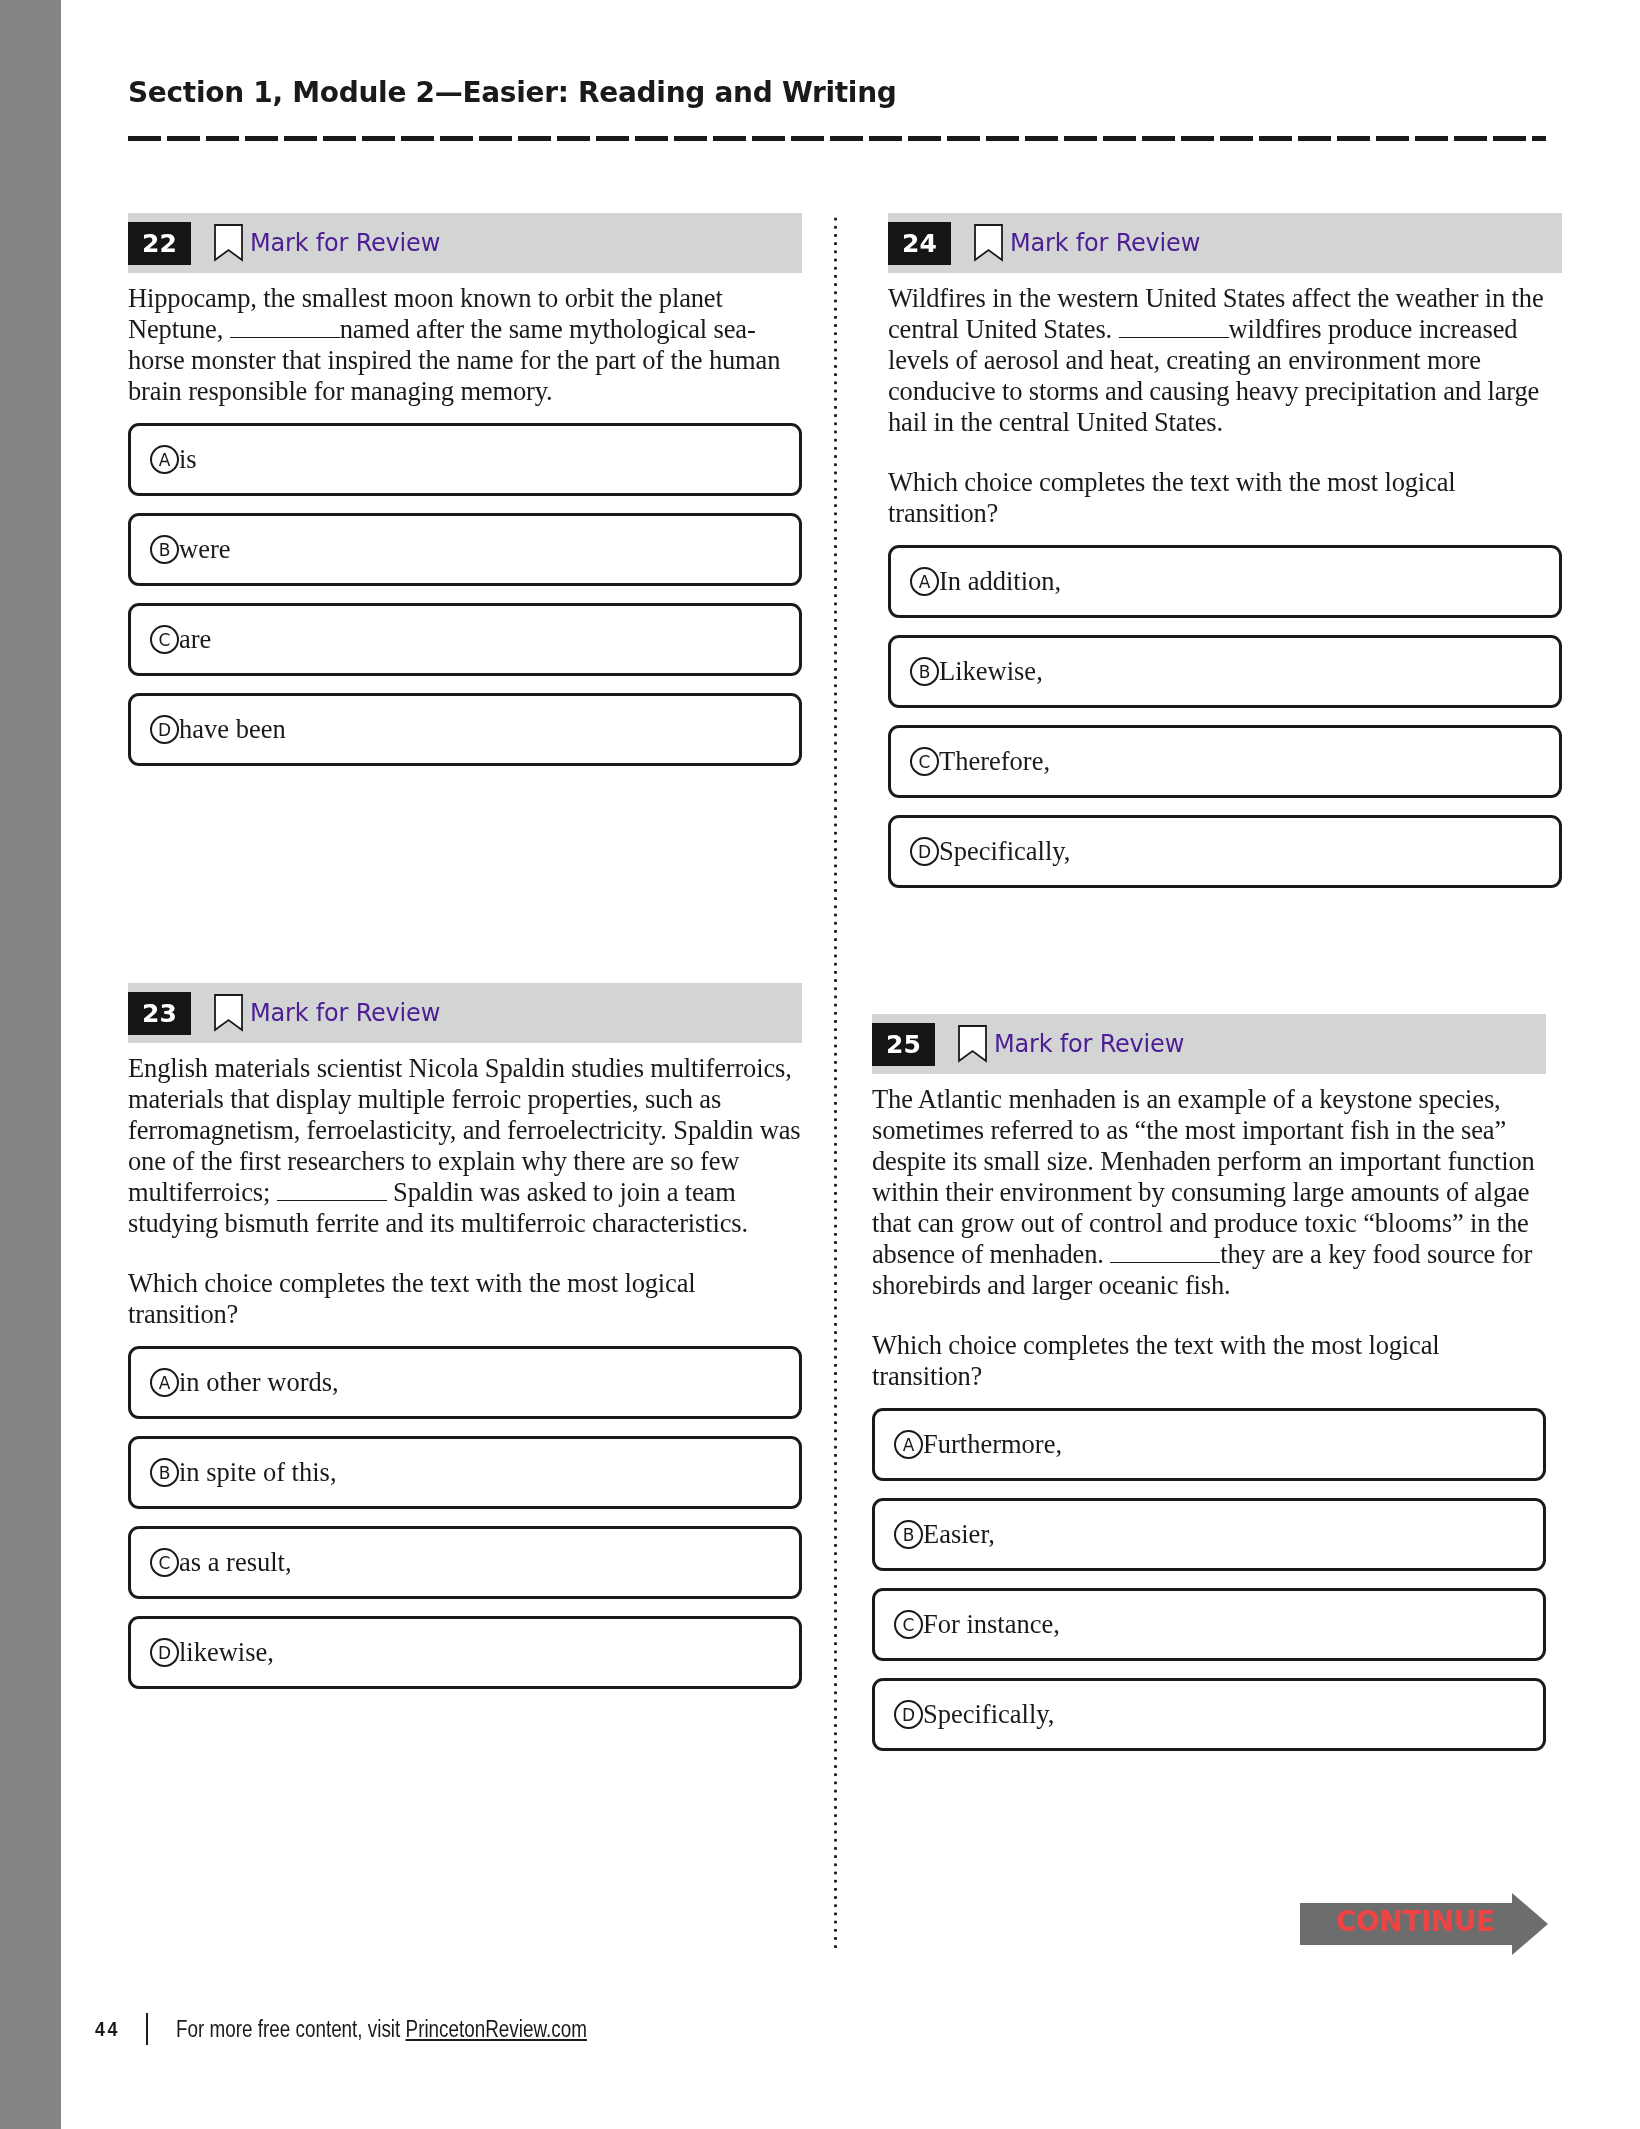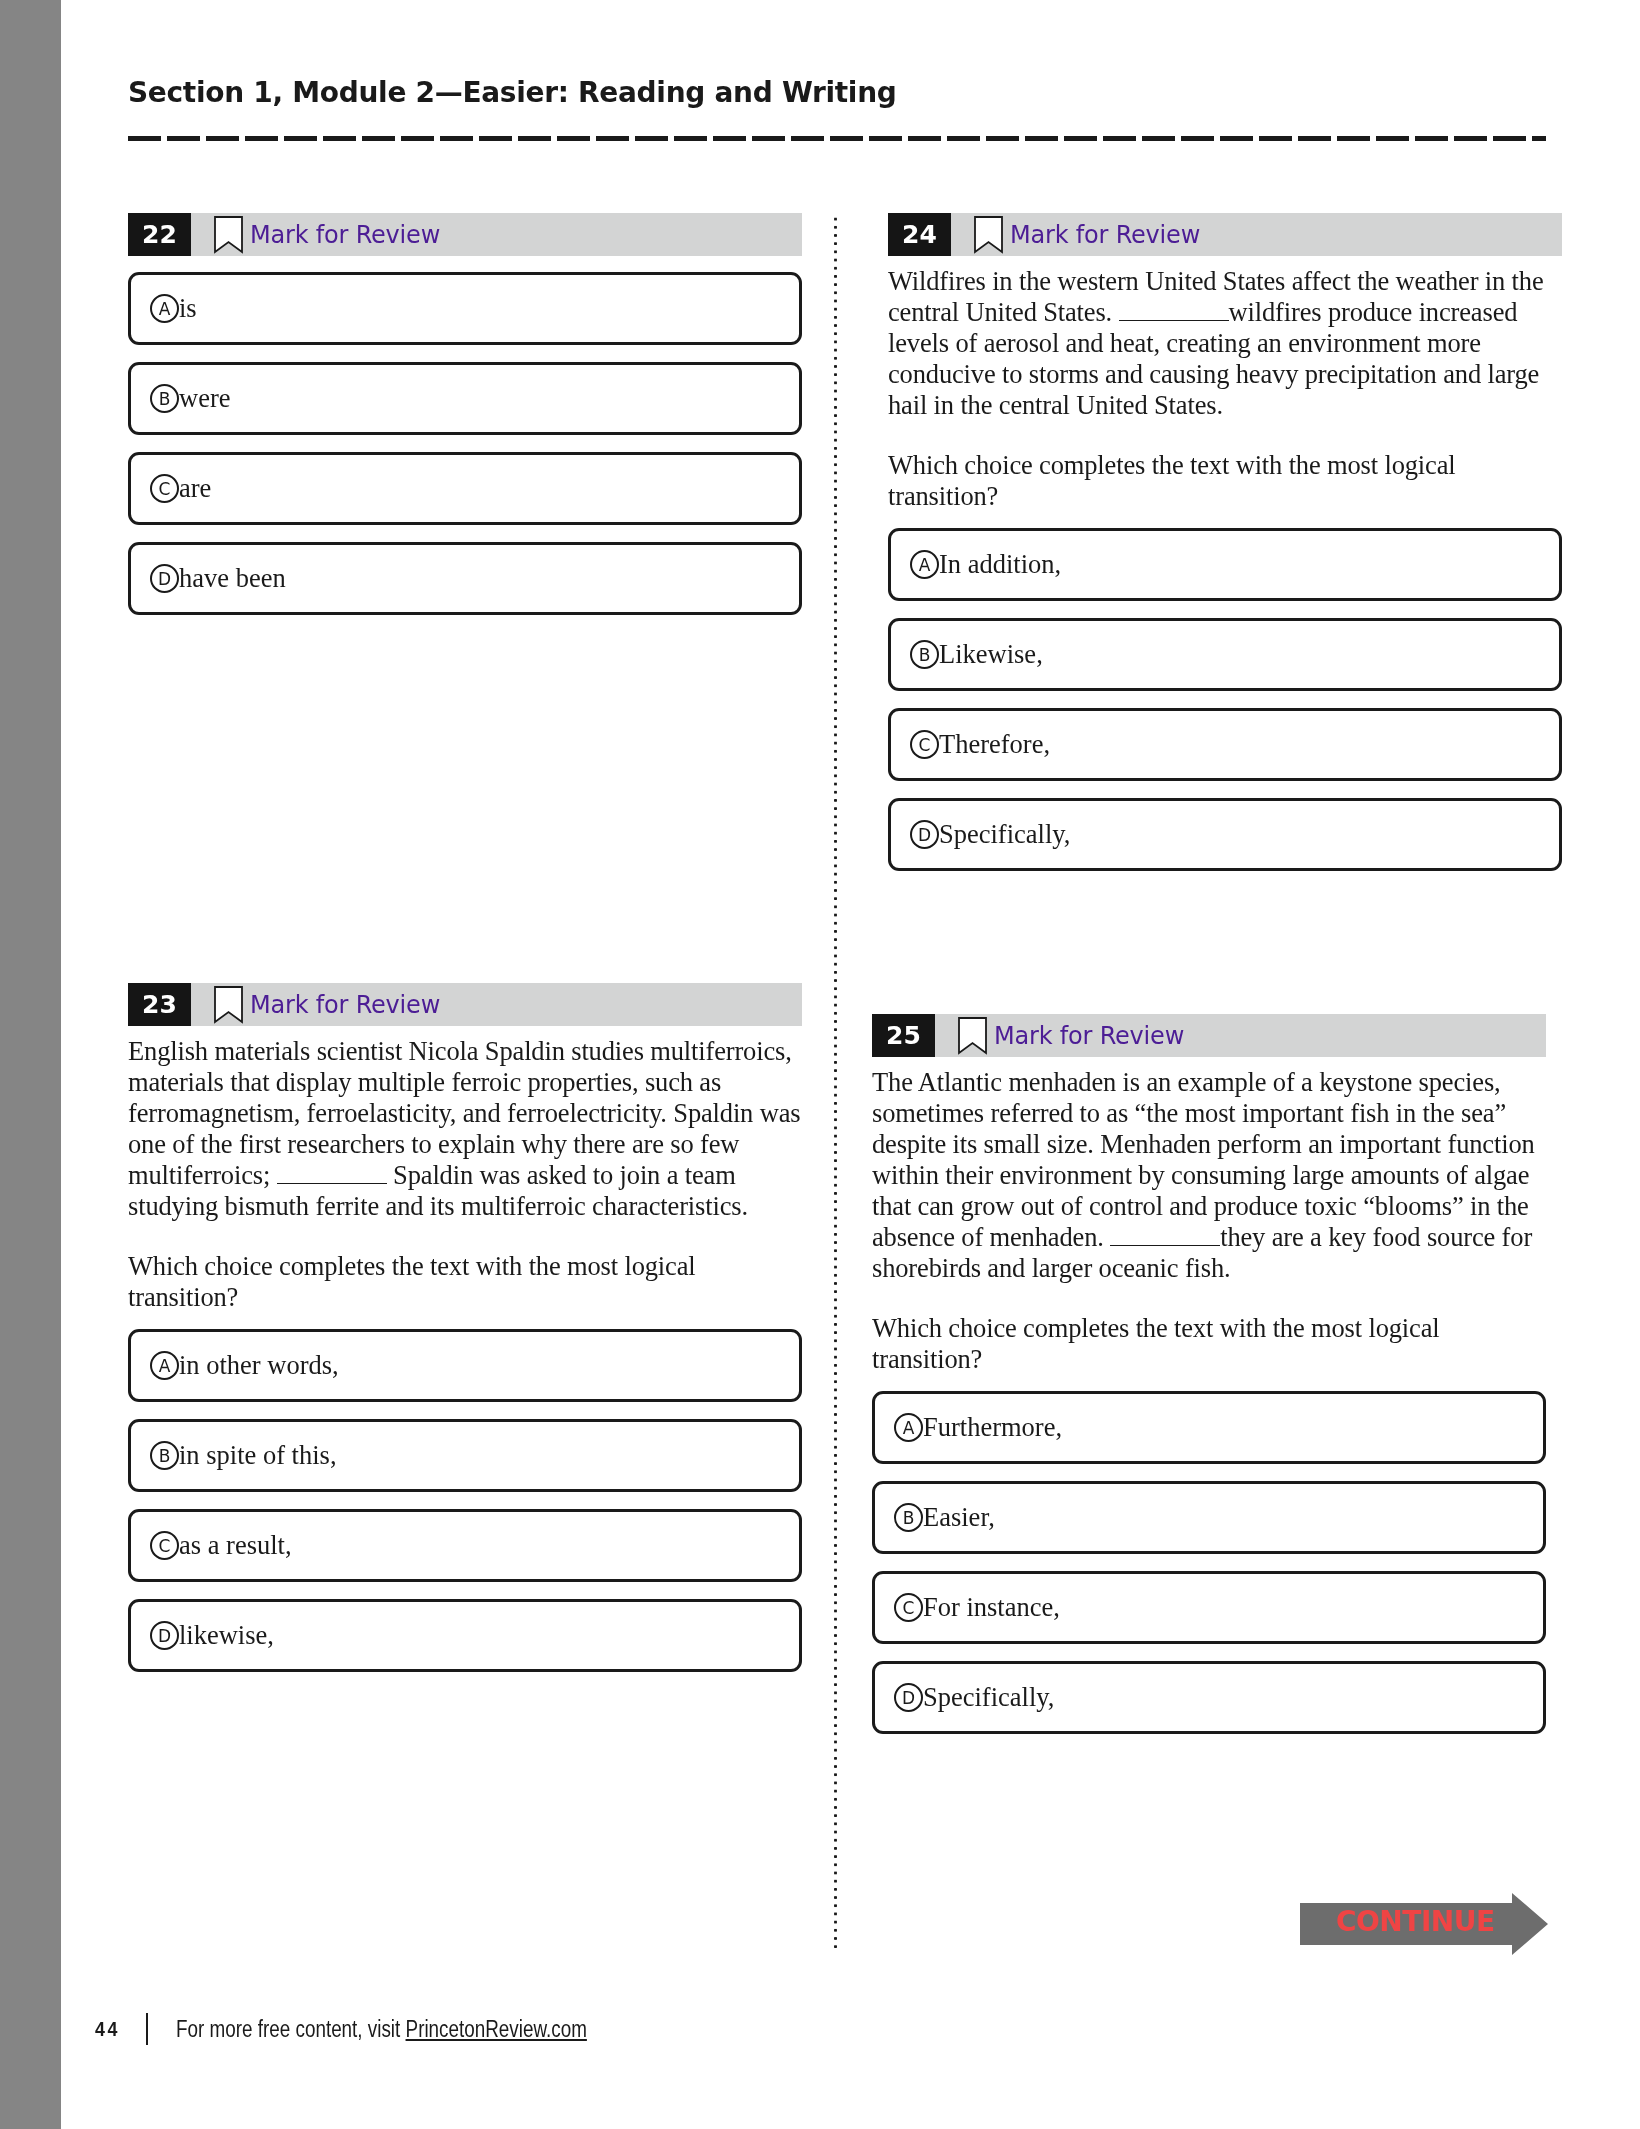--- a/index.html
+++ b/index.html
@@ -16,21 +16,21 @@
   }
   .title-rule {
     position: absolute; left: 128px; top: 136px; width: 1418px; height: 5px;
     background: repeating-linear-gradient(90deg, #1a1a1a 0 33px, transparent 33px 39px);
   }
   .column-divider {
     position: absolute; left: 834px; top: 215px; width: 3px; height: 1735px;
     background: radial-gradient(circle, #1a1a1a 1.3px, transparent 1.6px) 0 0 / 3px 8.2px repeat-y;
   }
   .question { position: absolute; width: 674px; }
-  .q-header { height: 43px; background: #d3d4d4; display: flex; align-items: center; }
+  .q-header { height: 60px; background: #d3d4d4; display: flex; align-items: center; }
   .q-num {
     width: 63px; height: 43px; background: #151515; color: #fff;
     font-family: "DejaVu Sans", sans-serif; font-weight: bold; font-size: 25px;
     display: flex; align-items: center; justify-content: center;
   }
   .mark-review { display: flex; align-items: center; height: 43px; margin-left: 22px; cursor: pointer; }
   .bookmark-icon { width: 31px; height: 40px; margin-right: 6px; }
   .mark-label { font-family: "DejaVu Sans", "Liberation Sans", sans-serif; font-size: 24px; color: #4c1d95; letter-spacing: -0.2px; }
   .passage, .prompt {
     font-size: 26.5px; line-height: 31px; margin: 0; color: #1a1a1a;
@@ -75,20 +75,21 @@
 <div class="question" id="q0" style="left:128px; top:213px;">
   <div class="q-header">
     <div class="q-num">22</div>
     <div class="mark-review">
       <svg class="bookmark-icon" viewBox="0 0 31 40">
         <path d="M2 2 H29 V37 L15.5 27 L2 37 Z" fill="#ffffff" stroke="#1a1a1a" stroke-width="1.8" stroke-linejoin="miter"></path>
       </svg>
       <span class="mark-label">Mark for Review</span>
     </div>
   </div>
+  <p class="passage"><span>Hippocamp, the smallest moon known to orbit the planet Neptune, </span><span class="blank"></span><span>named after the same mythological sea-horse monster that inspired the name for the part of the human brain responsible for managing memory.</span></p>
   <div class="choices">
     <div class="choice">
       <span class="choice-letter">A</span>
       <span class="choice-text">is</span>
     </div>
     <div class="choice">
       <span class="choice-letter">B</span>
       <span class="choice-text">were</span>
     </div>
     <div class="choice">

